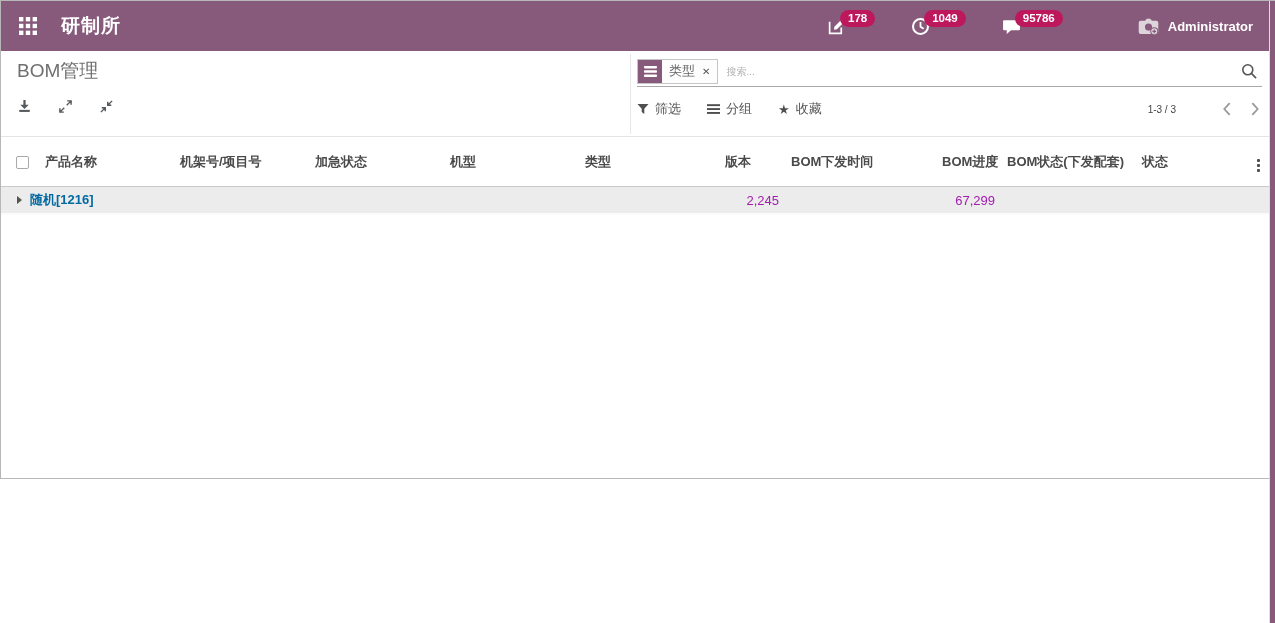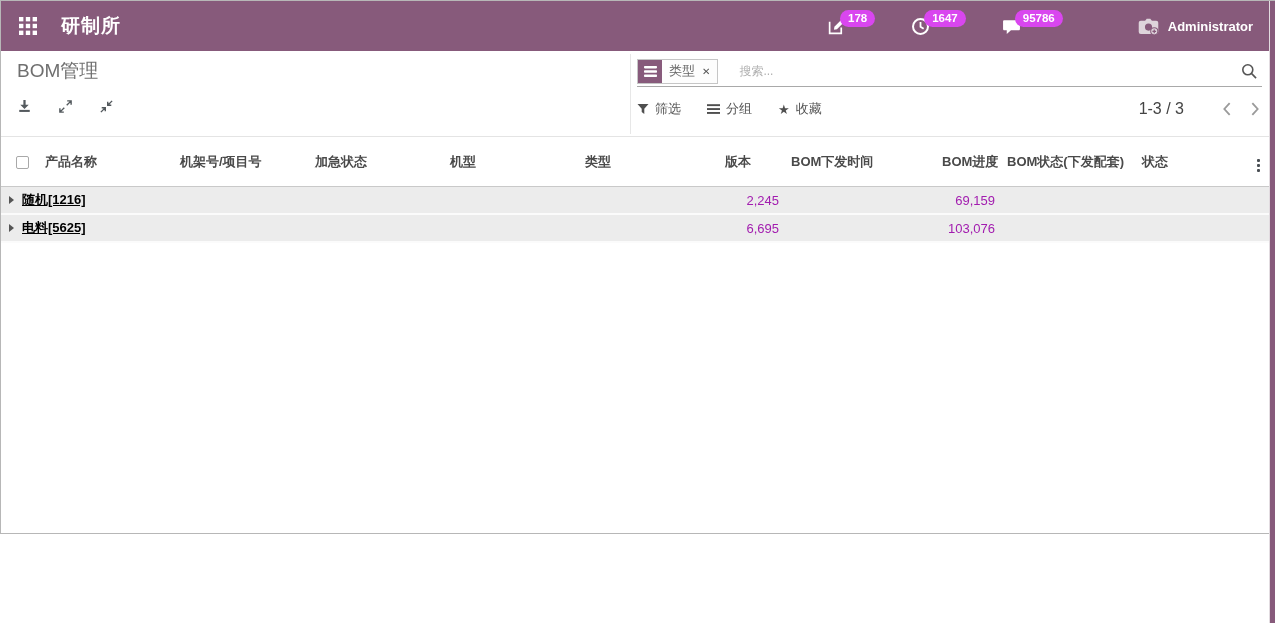--- a/index.html
+++ b/index.html
@@ -1,70 +1,70 @@
 <!DOCTYPE html>
 <html><head>
 <meta charset="utf-8">
 <style>
   * { box-sizing: border-box; margin: 0; padding: 0; }
   html,body { width:1275px; height:623px; }
   body {
     font-family: "Liberation Sans", "DejaVu Sans", sans-serif;
     background:#fff; position:relative; overflow:hidden;
   }
-  .page { width:1275px; height:534px; position:relative; border:1px solid #b7b7b7; border-right:none; background:#fff; }
+  .page { width:1275px; height:479px; position:relative; border:1px solid #b7b7b7; border-right:none; background:#fff; }
 
   
   .topbar { height:50px; background:#875A7B; display:flex; align-items:center; color:#fff; padding-left:14px; }
   .apps-btn { width:26px; height:26px; display:flex; align-items:center; justify-content:center; cursor:pointer; }
   .app-title { font-size:19px; font-weight:700; margin-left:20px; margin-right:36px; letter-spacing:1px; }
   .nav { display:flex; align-items:center; height:50px; }
   .nav-item { font-size:13px; padding:0 15px; line-height:50px; cursor:pointer; white-space:nowrap; }
   .nav-plus { font-size:17px; font-weight:700; padding:0 14px; cursor:pointer; }
   .top-right { margin-left:auto; display:flex; align-items:center; padding-right:22px; }
   .sys-btn { display:flex; align-items:flex-start; margin-right:30px; cursor:pointer; position:relative; }
-  .badge { background:#d946ef; color:#fff; font-size:11.5px; font-weight:700; border-radius:10px;
+  .badge { background:#be185d; color:#fff; font-size:11.5px; font-weight:700; border-radius:10px;
            padding:2px 8px; position:relative; top:-7px; left:-6px; line-height:13px; }
   .user-menu { display:flex; align-items:center; margin-left:38px; cursor:pointer; }
   .user-name { font-size:13px; font-weight:700; margin-left:8px; }
 
   
   .control-panel { position:relative; height:85px; background:#fff; }
   .cp-left { position:absolute; left:16px; top:7px; }
   .page-title { font-size:19px; color:#6f6f6f; font-weight:400; }
   .cp-icons { display:flex; align-items:center; margin-top:15px; }
   .cp-icon-btn { margin-right:26px; cursor:pointer; display:flex; align-items:center; }
   .cp-right { position:absolute; left:629px; top:3px; right:13px; border-left:1px solid #e7e7e7; padding:2px 0 0 6px; height:80px; }
   .search-row { display:flex; align-items:center; height:31px; border-bottom:1px solid #a9a9a9; position:relative; }
   .facet { display:inline-flex; align-items:stretch; border:1px solid #c6c6c6; background:#fdfdfd; height:25px; }
   .facet-icon-box { width:24px; background:#875A7B; display:flex; align-items:center; justify-content:center; }
   .facet-label { font-size:13px; color:#666; padding:0 7px; align-self:center; }
   .facet-close { font-size:10px; font-weight:700; color:#555; padding-right:7px; align-self:center; cursor:pointer; }
-  .search-input { flex:1; border:none; outline:none; font-size:12px; color:#555; margin-left:21px; background:transparent; }
+  .search-input { flex:1; border:none; outline:none; font-size:10px; color:#555; margin-left:8px; background:transparent; }
   .search-input::placeholder { color:#b0b0b0; }
   .search-glass { position:absolute; right:4px; top:7px; cursor:pointer; }
   .actions-row { display:flex; margin-top:13px; }
   .cp-btn { display:flex; align-items:center; font-size:13px; color:#555; margin-right:26px; cursor:pointer; }
   .cp-btn .ico { margin-right:6px; display:flex; align-items:center; }
   .star { font-size:13px; color:#4f4f4f; margin-right:6px; }
   .pager { margin-left:auto; display:flex; align-items:center; }
-  .pager-text { font-size:16px; color:#444; margin-right:22px; }
+  .pager-text { font-size:10px; color:#444; margin-right:30px; }
   .pg-chev { cursor:pointer; display:flex; align-items:center; margin-left:14px; }
 
   
   table.list { width:1269px; border-collapse:separate; border-spacing:0; table-layout:fixed; }
   thead th { font-size:13px; font-weight:700; color:#4a4a4a; text-align:left; padding:13px 4px 12px 4px;
              border-top:1px solid #e4e4e4; border-bottom:1px solid #c9c9c9; background:#fff; white-space:nowrap; overflow:hidden; }
   thead th.num { padding-right:8px; }
   thead th.opt { text-align:center; padding:13px 2px; }
   .chk { width:13px; height:13px; border:1px solid #a9a9a9; border-radius:2px; background:#fff; margin-left:11px; cursor:pointer; }
   tbody td { background:#ececec; border-bottom:2px solid #fbfbfb; height:28px; font-size:13px; color:#a21caf;
              padding:0 4px; white-space:nowrap; overflow:hidden; }
   tbody tr { cursor:pointer; }
-  td.grp-name { padding-left:8px; color:#000000; font-weight:700;text-decoration:underline; }
+  td.grp-name { padding-left:16px; color:#0369a1; font-weight:700; }
   td.num { text-align:right; padding-right:8px; }
   .caret { display:inline-block; width:0; height:0; border-left:5px solid #555;
            border-top:4px solid transparent; border-bottom:4px solid transparent; margin-right:8px; }
   .dots { display:inline-flex; flex-direction:column; align-items:center; }
   .dots i { width:3px; height:3px; background:#4a4f54; border-radius:1px; margin:1px 0; }
 
   
   .right-strip { position:absolute; top:0; right:0; width:6px; height:623px; background:#875A7B; border-left:1px solid #e2dbe0; }
 </style>
 </head>
@@ -94,21 +94,21 @@
           <path d="M2.5 4.5v11h11v-5.5" fill="none" stroke="#fff" stroke-width="1.6"></path>
           <path d="M7 9.2 L14.6 1.6 17 4 9.4 11.6 6.6 12z" fill="#fff"></path>
         </svg>
         <span class="badge">178</span>
       </div>
       <div class="sys-btn">
         <svg width="19" height="19" viewBox="0 0 18 18">
           <circle cx="9" cy="9" r="7.1" fill="none" stroke="#fff" stroke-width="1.9"></circle>
           <path d="M9 4.8v4.4l3 1.9" fill="none" stroke="#fff" stroke-width="1.7"></path>
         </svg>
-        <span class="badge">1647</span>
+        <span class="badge">1049</span>
       </div>
       <div class="sys-btn">
         <svg width="19" height="19" viewBox="0 0 18 18">
           <path d="M2.2 3h13.6c.7 0 1.2.5 1.2 1.2v7.1c0 .7-.5 1.2-1.2 1.2H8.5L4.5 16v-3.5H2.2c-.7 0-1.2-.5-1.2-1.2V4.2C1 3.5 1.5 3 2.2 3z" fill="#fff"></path>
         </svg>
         <span class="badge">95786</span>
       </div>
       <div class="user-menu">
         <svg width="23" height="21" viewBox="0 0 20 18">
           <path d="M7 4.2 8.4 2.2h3.2L13 4.2z" fill="#ded4db"></path>
@@ -246,29 +246,20 @@
         </th>
       </tr>
     </thead>
     <tbody>
       <tr>
         <td class="grp-name" colspan="6">
           <span class="caret"></span><span>随机[1216]</span>
         </td>
         <td class="num">2,245</td>
         <td></td>
-        <td class="num">69,159</td>
-        <td colspan="3"></td>
-      </tr>
-      <tr>
-        <td class="grp-name" colspan="6">
-          <span class="caret"></span><span>电料[5625]</span>
-        </td>
-        <td class="num">6,695</td>
-        <td></td>
-        <td class="num">103,076</td>
+        <td class="num">67,299</td>
         <td colspan="3"></td>
       </tr>
     </tbody>
   </table>
 
   <div class="right-strip"></div>
 </div>
 
 </body></html>

